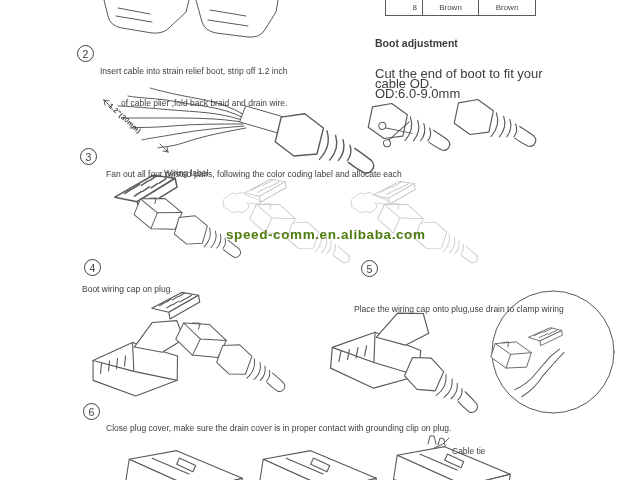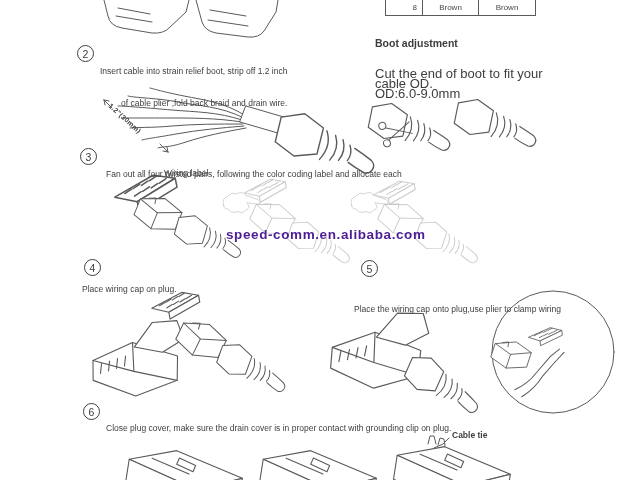--- a/index.html
+++ b/index.html
@@ -17,21 +17,21 @@
         transform:rotate(42deg);transform-origin:left top;letter-spacing:.3px;}
   #color-table{position:absolute;left:385px;top:0;height:16px;display:flex;font-size:8px;color:#4a4a4a;}
   #color-table .cell{border:1px solid #5a5a5a;border-top:none;display:flex;align-items:center;box-sizing:border-box;}
   #color-table .c-pin{width:38px;justify-content:flex-end;padding-right:5px;}
   #color-table .c-a{width:57px;margin-left:-1px;justify-content:center;}
   #color-table .c-b{width:58px;margin-left:-1px;justify-content:center;}
   #boot-adj{position:absolute;left:375px;top:37px;width:172px;}
   #boot-adj .title{font-size:10.5px;font-weight:bold;margin-bottom:20px;}
   #boot-adj .line{font-size:13px;line-height:10px;}
   #watermark{position:absolute;left:226px;top:227px;font-size:13.5px;letter-spacing:.6px;
-        color:#4c1d95;font-weight:bold;}
+        color:#4d7c0f;font-weight:bold;}
 </style>
 </head>
 <body>
 
 <div id="page">
 
   <svg width="640" height="480" viewBox="0 0 640 480">
     <defs>
       <g id="plughead">
         <polygon points="0,10 24,0 46,7 46,26 22,35 0,28" fill="#fff"></polygon>
@@ -183,30 +183,30 @@
   <div class="txt" style="left:106px;top:148px;">
     <div>Fan out all four twisted pairs, following the color coding label and allocate each</div>
   </div>
   <div class="txt" style="left:164px;top:168px;">Wiring label</div>
 
   <div id="watermark">speed-comm.en.alibaba.com</div>
 
   <div class="step-circle" style="left:84px;top:259px;">
     <span>4</span>
   </div>
-  <div class="txt" style="left:82px;top:284px;">Place wiring cap on plug.</div>
+  <div class="txt" style="left:82px;top:284px;">Boot wiring cap on plug.</div>
 
   <div class="step-circle" style="left:361px;top:260px;">
     <span>5</span>
   </div>
   <div class="txt" style="left:354px;top:283px;">
-    <div>Place the wiring cap onto plug,use plier to clamp wiring</div>
+    <div>Place the wiring cap onto plug,use drain to clamp wiring</div>
   </div>
 
   <div class="step-circle" style="left:83px;top:403px;">
     <span>6</span>
   </div>
   <div class="txt" style="left:106px;top:402px;">
     <div>Close plug cover, make sure the drain cover is in proper contact with grounding clip on plug.</div>
   </div>
-  <div class="txt" style="left:452px;top:430px;font-weight:bold;">Cable tie</div>
+  <div class="txt" style="left:452px;top:446px;">Cable tie</div>
 
 </div>
 
 </body></html>

